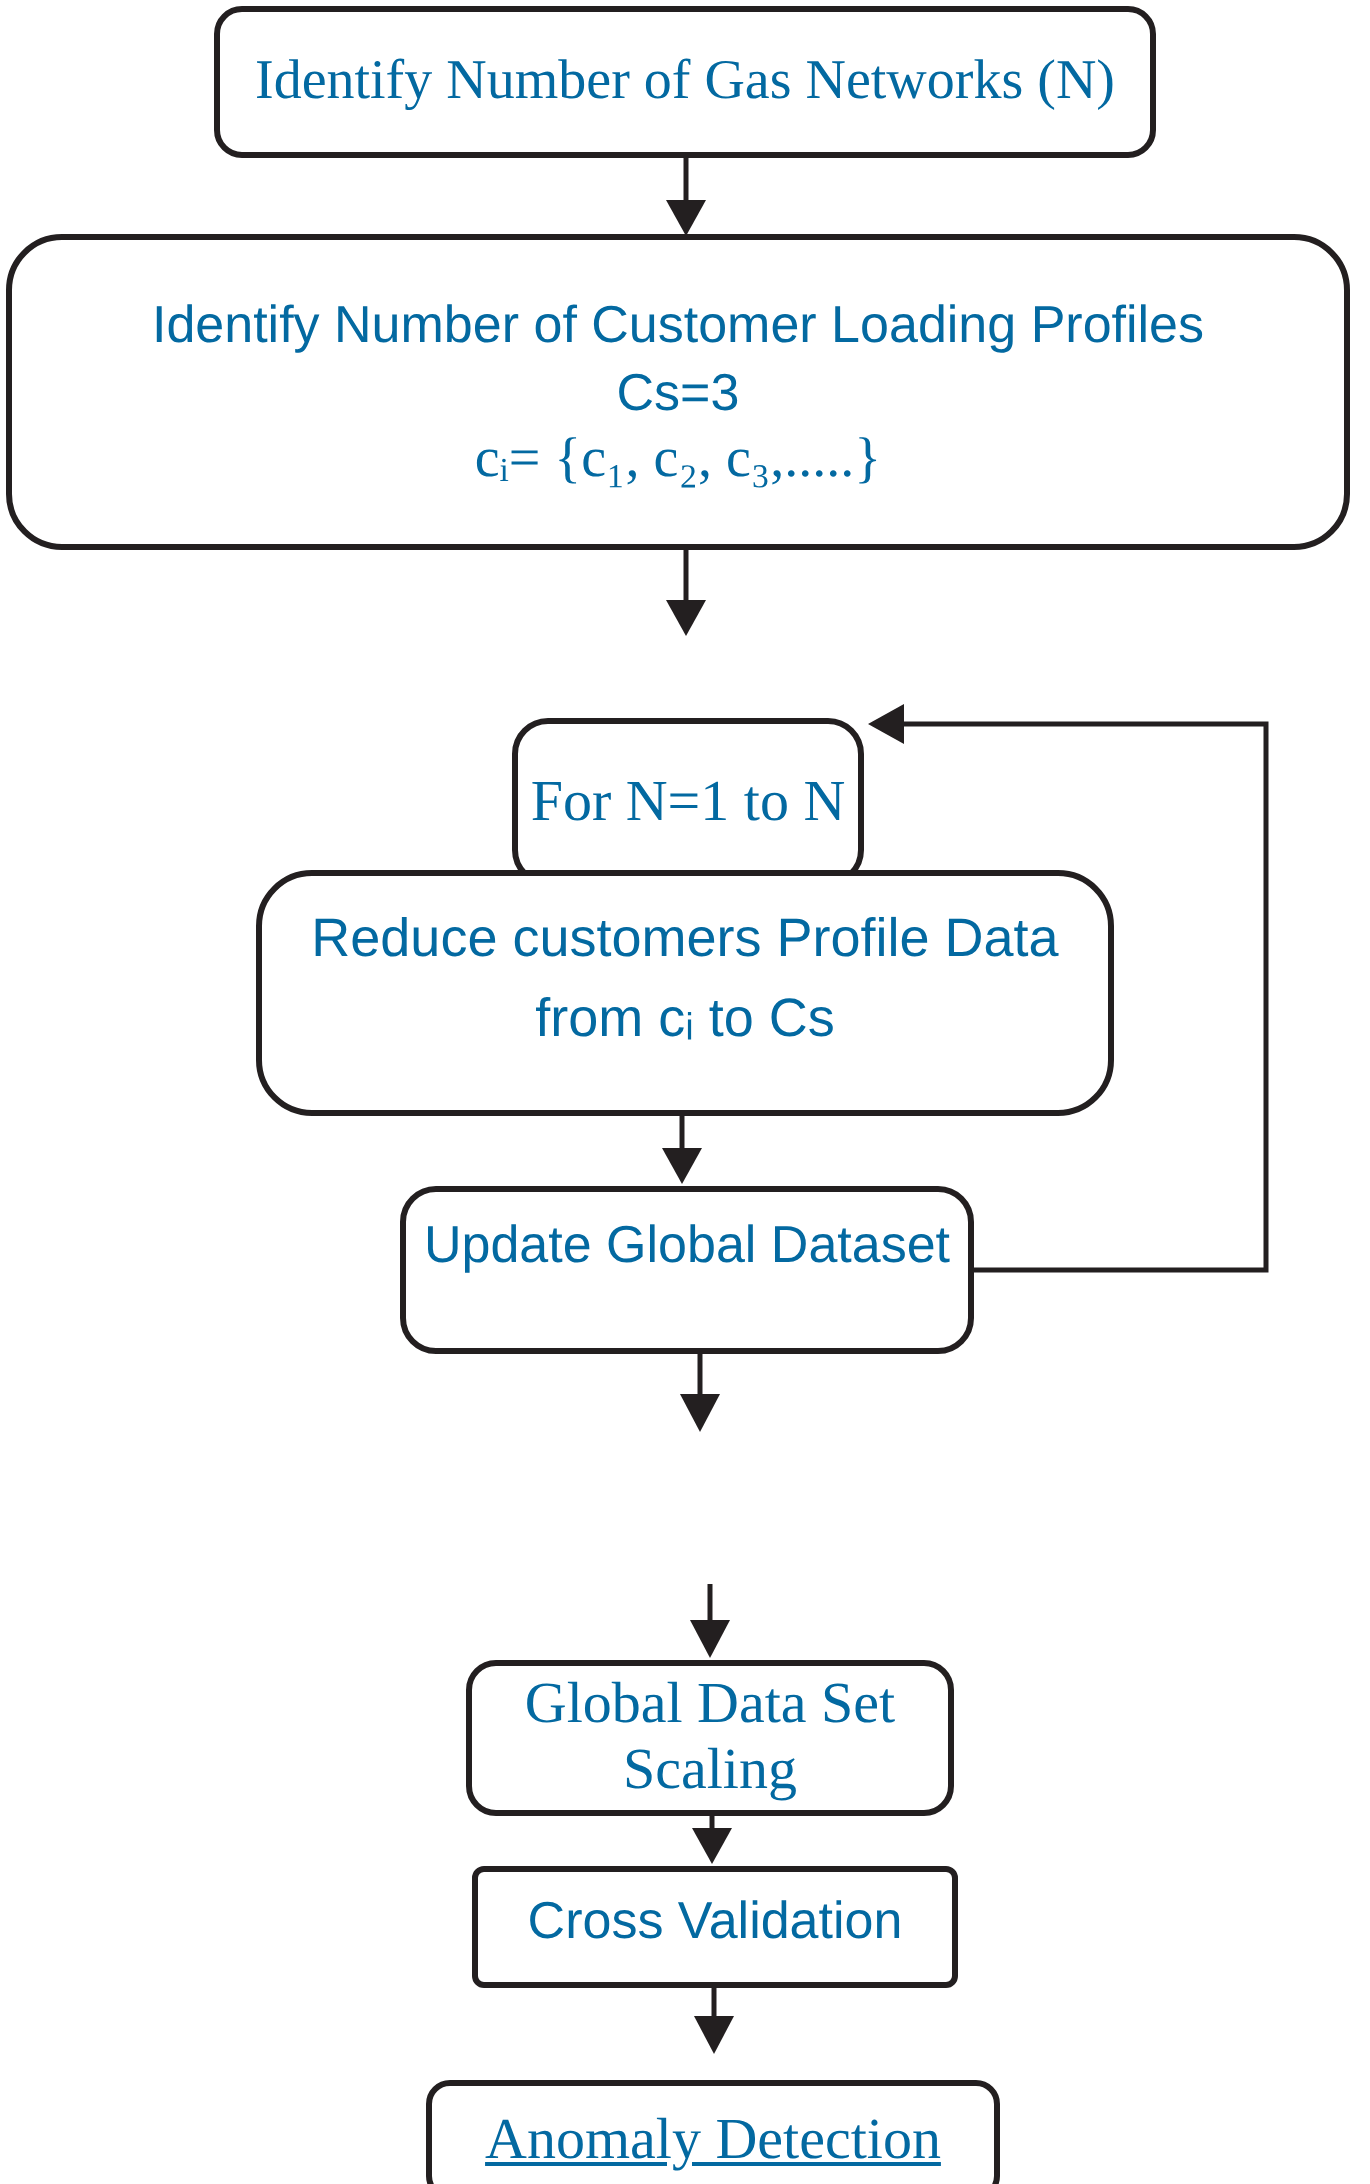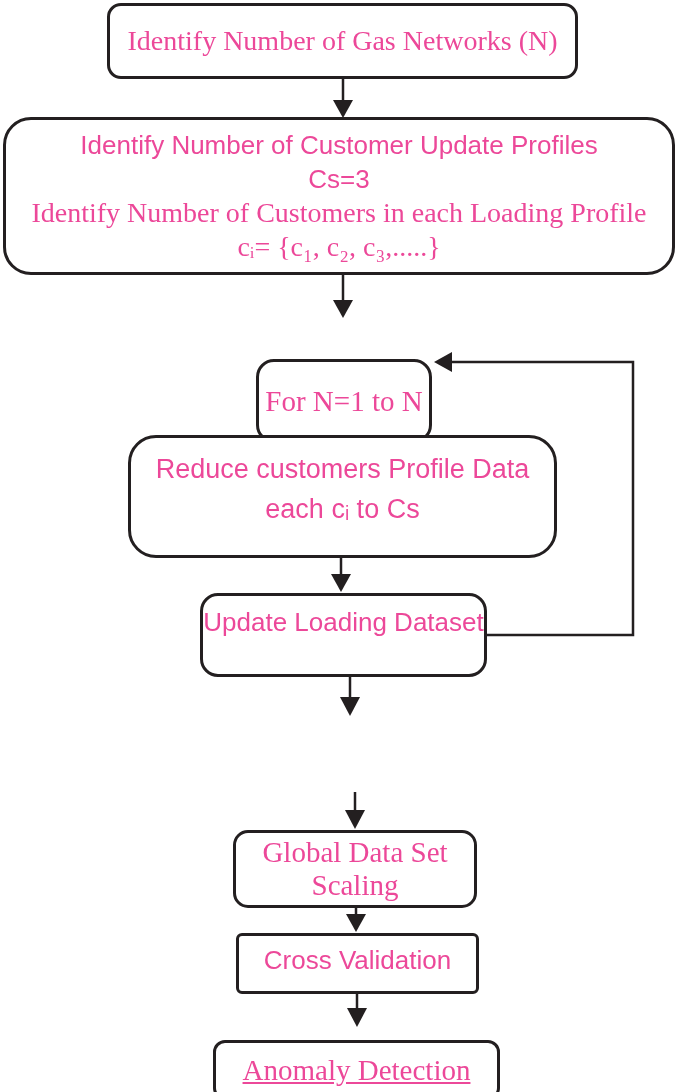--- a/index.html
+++ b/index.html
@@ -18,21 +18,21 @@
     position: absolute;
     left: 0;
     top: 0;
     z-index: 0;
   }
   .node {
     position: absolute;
     box-sizing: border-box;
     background: #ffffff;
     border: 3px solid #231f20;
-    color: #ec4899;
+    color: #0369a1;
     display: flex;
     flex-direction: column;
     align-items: center;
     justify-content: center;
     text-align: center;
     z-index: 1;
   }
   .serif {
     font-family: "Liberation Serif", "DejaVu Serif", serif;
   }
@@ -113,37 +113,36 @@
         <polygon points="452,352 452,372 434,362" stroke="none"></polygon>
       </g>
     </g>
   </svg>
 
   <div class="node serif" id="n-identify-networks">
     <span class="node-line">Identify Number of Gas Networks (N)</span>
   </div>
 
   <div class="node" id="n-identify-profiles">
-    <span class="node-line sans">Identify Number of Customer Update Profiles</span>
+    <span class="node-line sans">Identify Number of Customer Loading Profiles</span>
     <span class="node-line sans">Cs=3</span>
-    <span class="node-line serif">Identify Number of Customers in each Loading Profile</span>
     <span class="node-line serif">cᵢ= {c₁, c₂, c₃,.....}</span>
   </div>
 
   <div class="node serif" id="n-for-loop">
     <span class="node-line">For N=1 to N</span>
   </div>
 
   <div class="node sans" id="n-reduce">
     <span class="node-line">Reduce customers Profile Data</span>
-    <span class="node-line">each cᵢ to Cs</span>
+    <span class="node-line">from cᵢ to Cs</span>
   </div>
 
   <div class="node sans" id="n-update">
-    <span class="node-line">Update Loading Dataset</span>
+    <span class="node-line">Update Global Dataset</span>
   </div>
 
 
   <div class="node serif" id="n-training">
     <span class="node-line">Global Data Set</span>
     <span class="node-line">Scaling</span>
   </div>
 
   <div class="node sans" id="n-cross-validation">
     <span class="node-line">Cross Validation</span>

